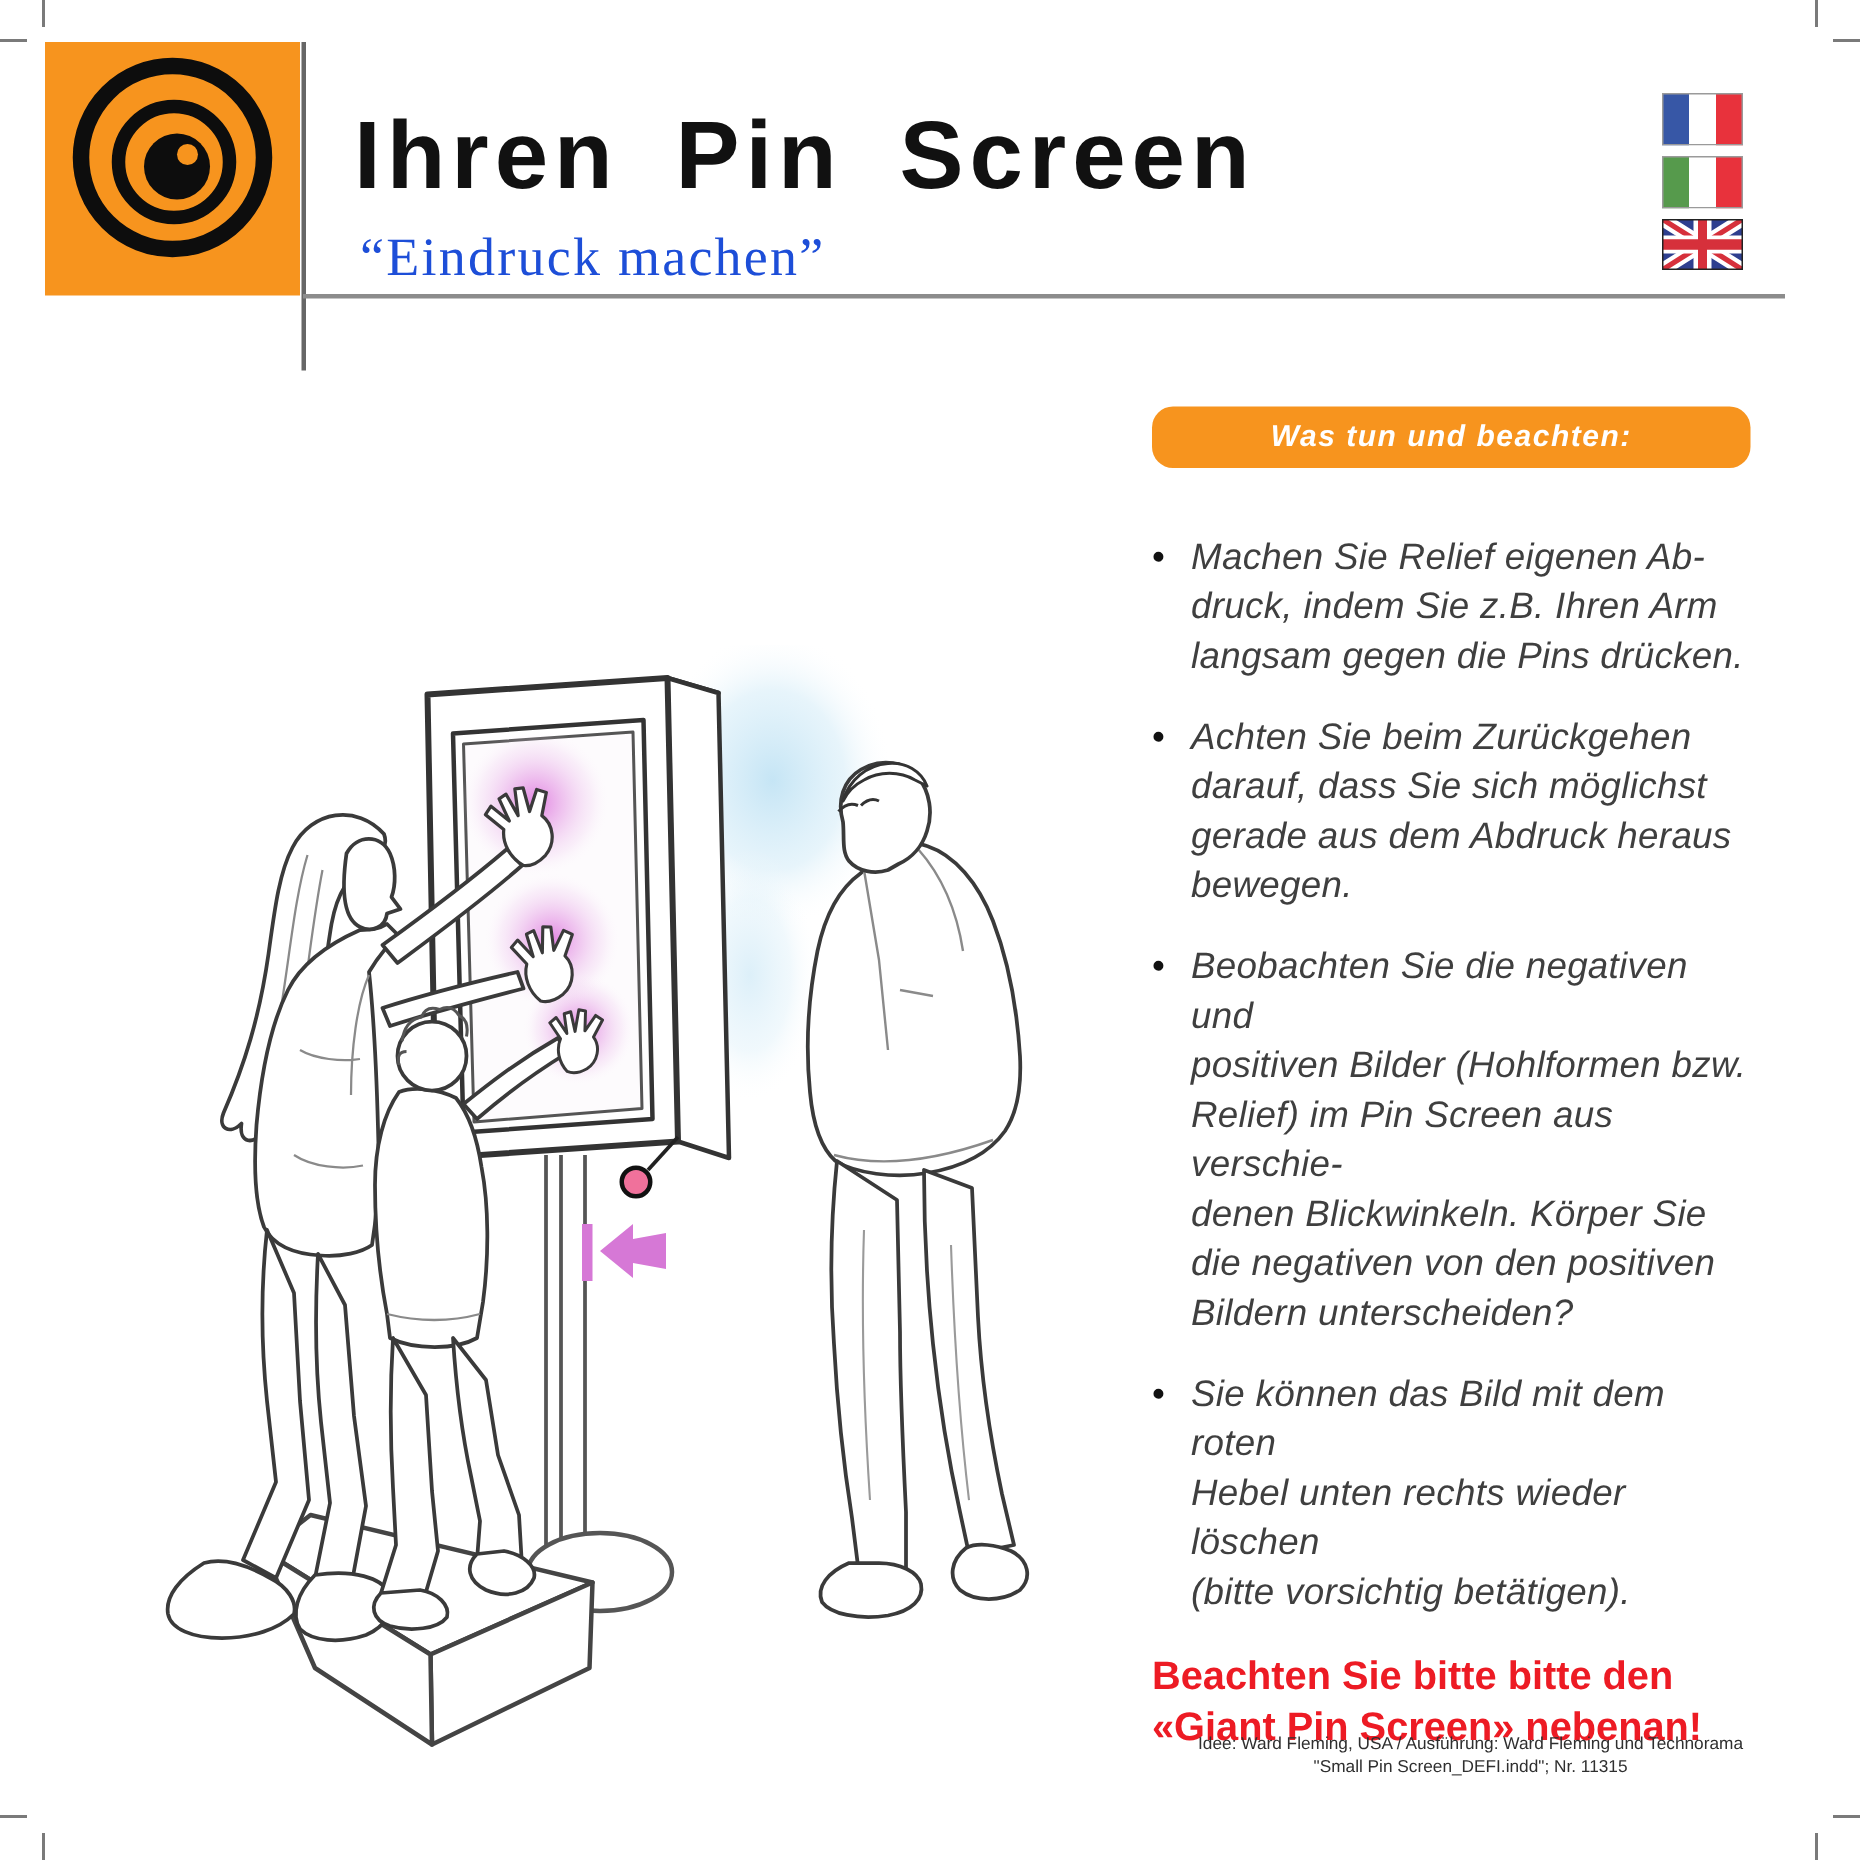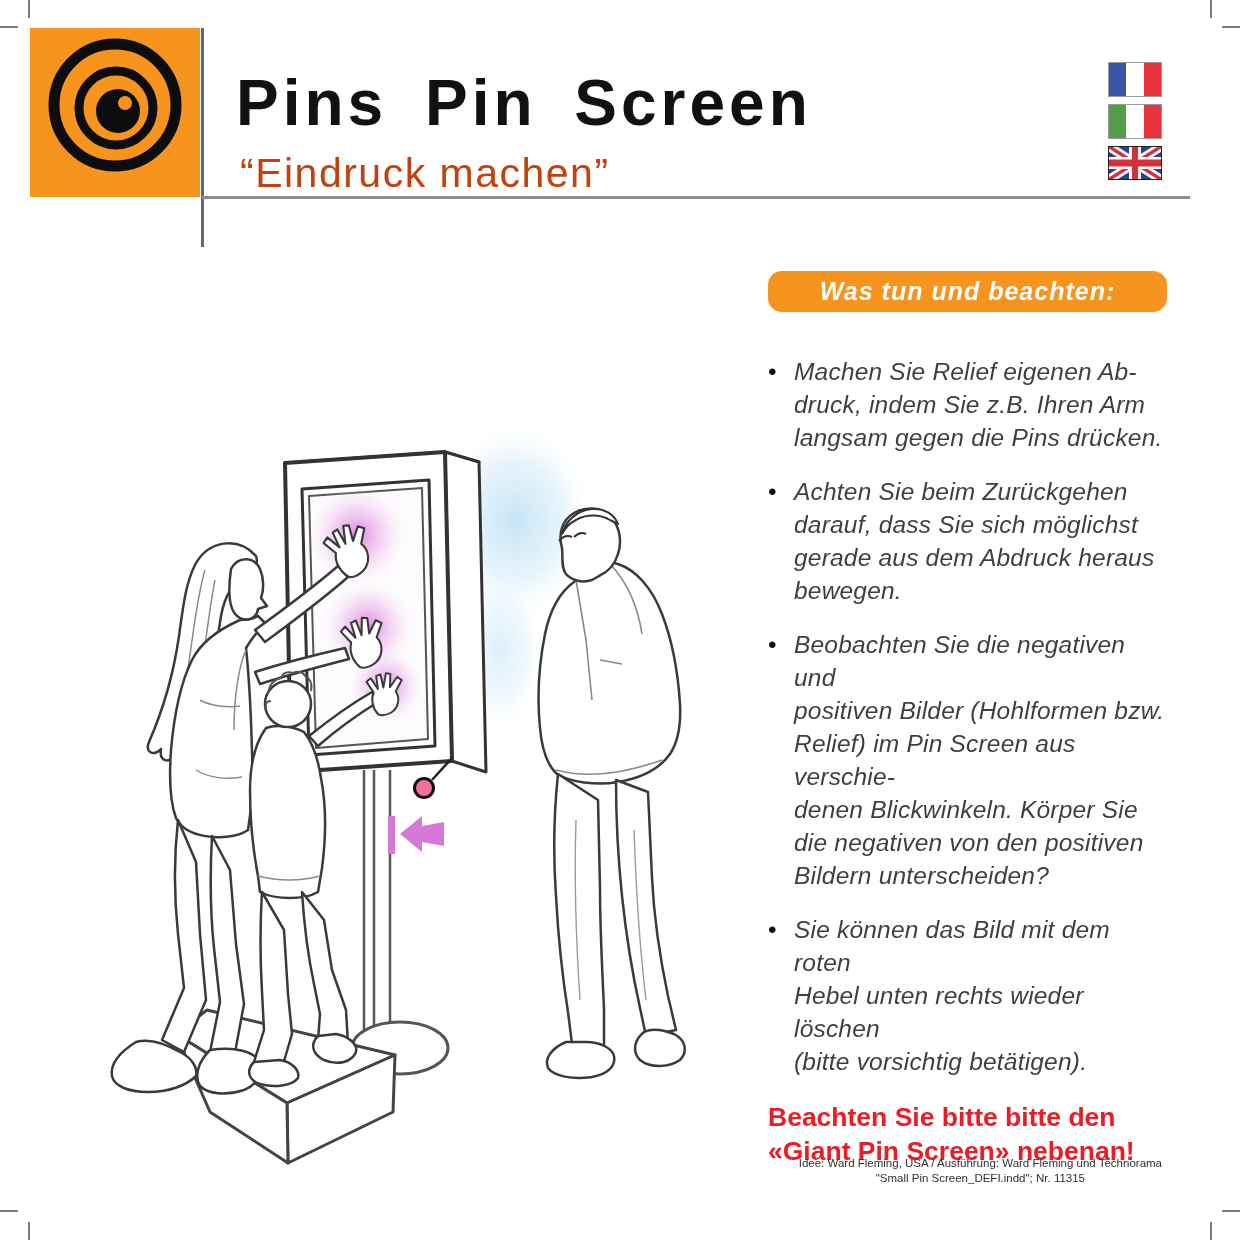--- a/index.html
+++ b/index.html
@@ -5,30 +5,30 @@
   html,body{margin:0;padding:0;background:#fff;}
   .page{position:relative;width:1240px;height:1240px;background:#ffffff;
         font-family:"Liberation Sans",sans-serif;overflow:hidden;}
   .crop{position:absolute;background:#7a7a7a;}
   
   .logo{position:absolute;left:30px;top:28px;width:170px;height:169px;background:#F7941E;}
   .vline{position:absolute;left:201px;top:28px;width:3px;height:219px;background:#666;}
   .hrule{position:absolute;left:202px;top:196px;width:988px;height:3px;background:#8c8c8c;}
   .title{position:absolute;left:236px;top:66px;font-size:64px;font-weight:bold;color:#111;
          letter-spacing:4px;word-spacing:16px;white-space:nowrap;}
-  .subtitle{position:absolute;left:240px;top:150px;font-size:41px;color:#c2410c;letter-spacing:1.5px;}
+  .subtitle{position:absolute;left:240px;top:150px;font-size:36px;color:#1d4ed8;letter-spacing:1.5px;font-family:Liberation Serif, serif;}
   .flags{position:absolute;left:1108px;top:62px;width:54px;}
   .flag{display:block;margin-bottom:7px;}
   
   .intro{position:absolute;left:198px;top:278px;width:460px;font-size:30px;font-weight:bold;
          line-height:37px;color:#0f0f0f;letter-spacing:0.5px;white-space:pre-line;}
   
   .pill{position:absolute;left:768px;top:271px;width:399px;height:41px;background:#F7941E;
         border-radius:14px;display:flex;align-items:center;justify-content:center;}
-  .pill span{color:#fff;font-weight:bold;font-style:italic;font-size:25px;letter-spacing:1px;}
+  .pill span{color:#fff;font-weight:bold;font-style:italic;font-size:20px;letter-spacing:1px;}
   .bullets{position:absolute;left:768px;top:355px;width:404px;}
   .bullet{display:flex;margin-bottom:21px;font-style:italic;font-size:24.5px;line-height:33px;color:#3f3f3f;}
   .bullet .dot{width:26px;flex:none;font-style:normal;color:#111;}
   .bullet .txt{white-space:pre-line;letter-spacing:0.2px;}
   .note{margin-top:22px;font-weight:bold;font-size:26.5px;line-height:34px;color:#ED1B24;white-space:pre-line;}
   
   .credit{position:absolute;right:78px;top:1156px;text-align:center;font-size:11.5px;
           line-height:15px;color:#2f2f2f;}
   
   .illus{position:absolute;left:55px;top:430px;}
@@ -49,21 +49,21 @@
 
   <div class="logo">
     <svg width="170" height="169" viewBox="0 0 170 169">
       <circle cx="85" cy="77" r="61" fill="none" stroke="#0d0d0d" stroke-width="11"></circle>
       <circle cx="86" cy="80" r="37" fill="none" stroke="#0d0d0d" stroke-width="9"></circle>
       <circle cx="88" cy="83" r="22" fill="#0d0d0d"></circle>
       <circle cx="95" cy="75" r="7" fill="#F7941E"></circle>
     </svg>
   </div>
   <div class="vline"></div>
-  <div class="title">Pins Pin Screen</div>
+  <div class="title">Ihren Pin Screen</div>
   <div class="subtitle">“Eindruck machen”</div>
   <div class="hrule"></div>
 
   <div class="flags">
     <svg class="flag" width="54" height="35">
       <rect x="0" y="0" width="18" height="35" fill="#3757A6"></rect>
       <rect x="18" y="0" width="18" height="35" fill="#ffffff"></rect>
       <rect x="36" y="0" width="18" height="35" fill="#E8323C"></rect>
       <rect x="0.5" y="0.5" width="53" height="34" fill="none" stroke="#9a9a9a"></rect>
     </svg>

